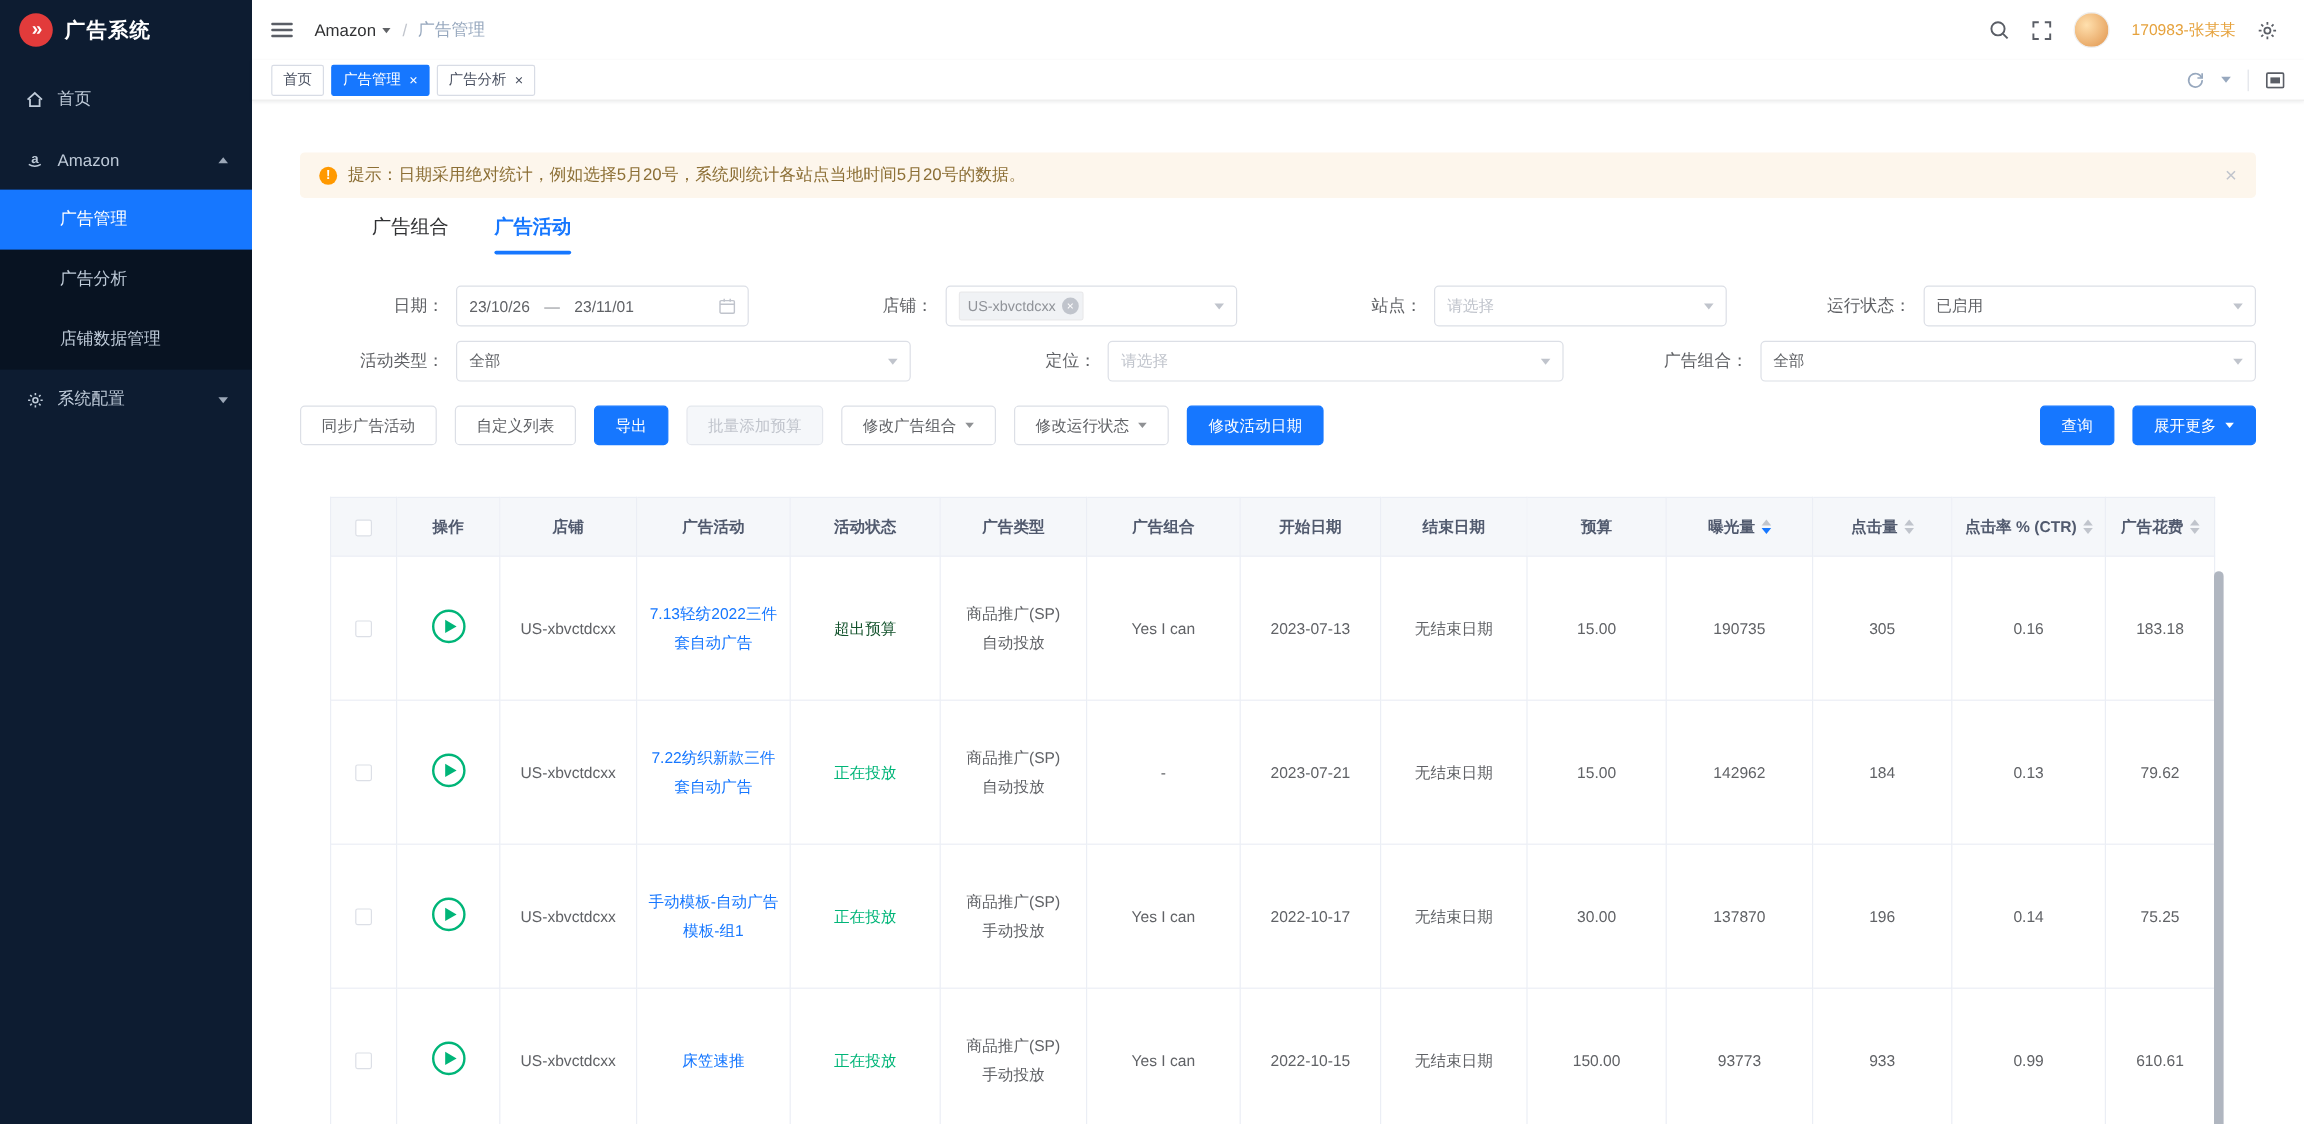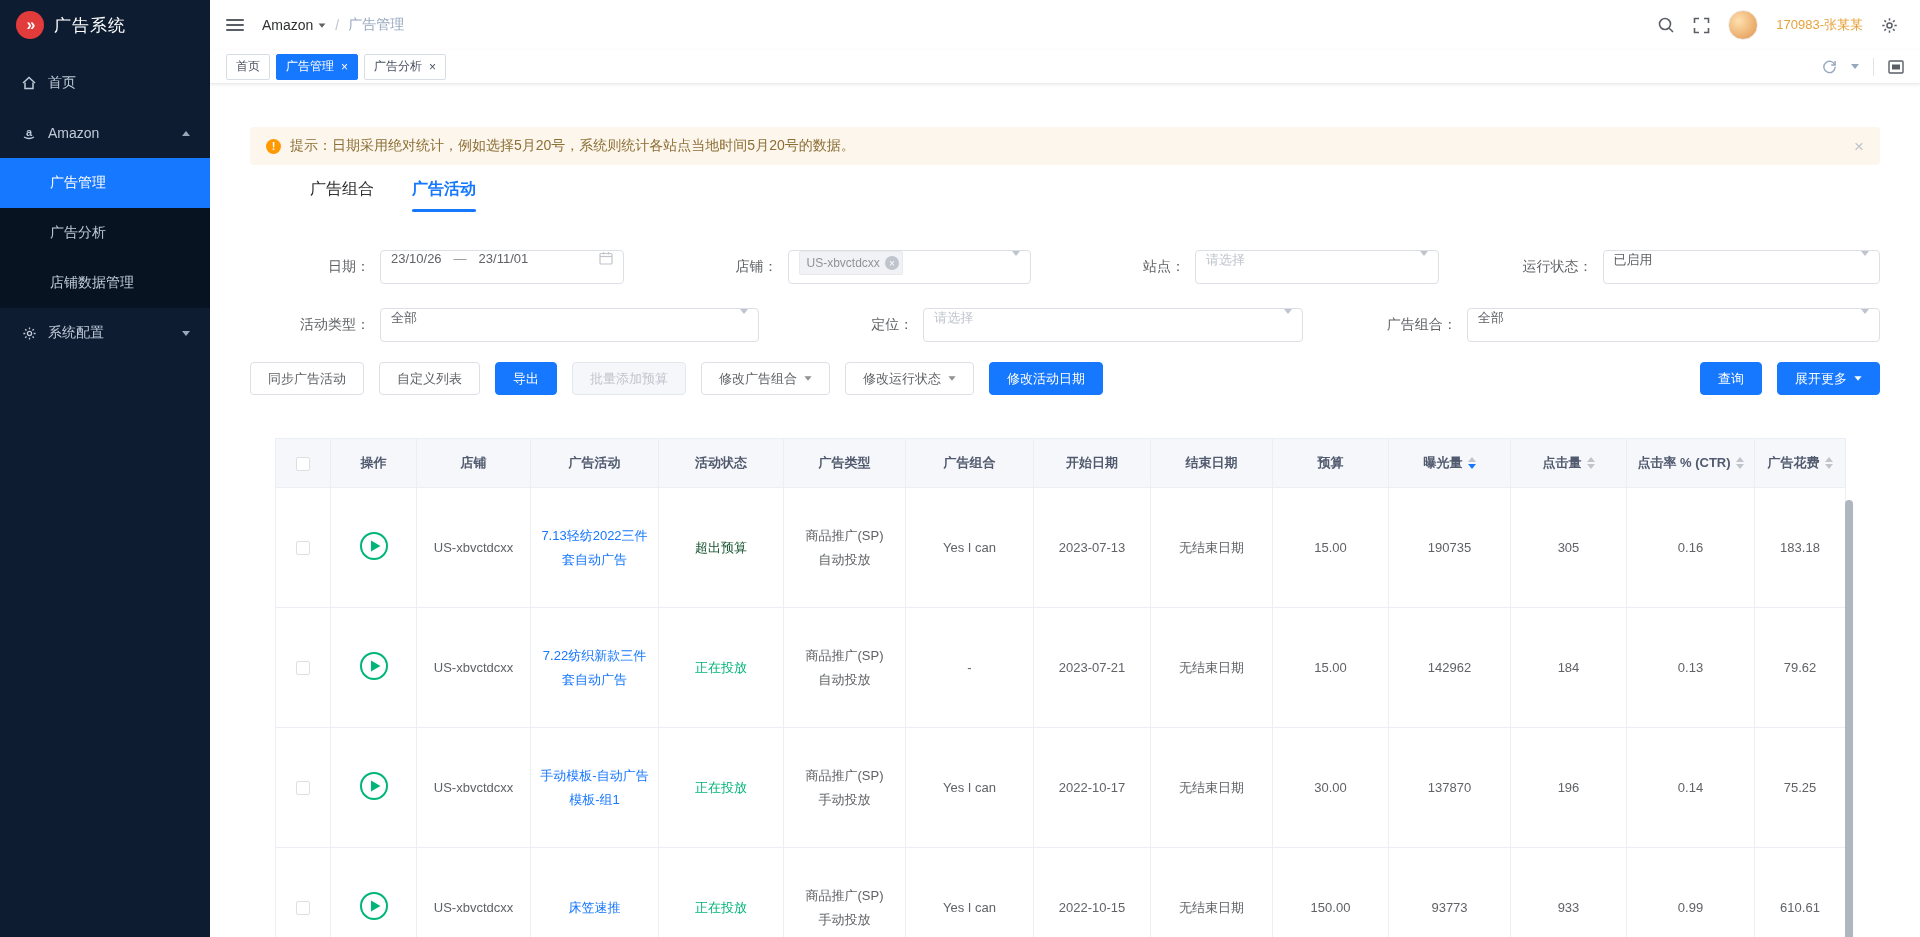--- a/index.html
+++ b/index.html
@@ -5,21 +5,21 @@
 <style>
   * { margin:0; padding:0; box-sizing:border-box; }
   html,body { width:1920px; height:937px; overflow:hidden; }
   body { font-family:"Liberation Sans","DejaVu Sans",sans-serif; background:#fff; color:#303133; font-size:14px; }
   .app { display:flex; width:100%; height:100%; }
 
   
   .sidebar { width:210px; background:#0d1c31; flex-shrink:0; display:flex; flex-direction:column; }
   .logo-row { height:50px; display:flex; align-items:center; gap:10px; padding-left:16px; flex-shrink:0; }
   .logo-badge { width:28px; height:28px; border-radius:50%; background:#e23b3b; color:#fff; font-size:16px; font-weight:bold; display:flex; align-items:center; justify-content:center; letter-spacing:-2px; }
-  .logo-title { color:#fff; font-size:17px; font-weight:normal; letter-spacing:1px; }
+  .logo-title { color:#fff; font-size:17px; font-weight:bold; letter-spacing:1px; }
   .menu { flex:1; margin-top:8px; }
   .menu-item { height:50px; display:flex; align-items:center; gap:10px; padding:0 20px; color:#bfcbd9; font-size:14px; cursor:pointer; }
   .menu-item .mi-icon { width:18px; display:flex; justify-content:center; }
   .menu-item .arrow { margin-left:auto; opacity:.8; }
   .submenu { background:#081322; }
   .submenu .menu-item { padding-left:50px; }
   .menu-item.active { background:#1677ff; color:#fff; }
   .tri-up { width:0; height:0; border-left:4px solid transparent; border-right:4px solid transparent; border-bottom:5px solid currentColor; }
   .tri-down { width:0; height:0; border-left:4px solid transparent; border-right:4px solid transparent; border-top:5px solid currentColor; }
 
@@ -57,23 +57,23 @@
 
   
   .view-tabs { margin-top:14px; display:flex; gap:38px; padding-left:60px; }
   .view-tab { font-size:16px; color:#303133; padding-bottom:12px; cursor:pointer; position:relative; }
   .view-tab.active { color:#1677ff; font-weight:bold; }
   .view-tab.active::after { content:''; position:absolute; left:0; right:0; bottom:0; height:3px; background:#1677ff; border-radius:2px; }
 
   
   .filter-form { margin-top:26px; display:flex; flex-direction:column; gap:12px; }
   .filter-row { display:flex; }
-  .filter-field { display:flex; align-items:center; flex:1; min-width:0;margin-top:12px; }
+  .filter-field { display:flex; align-items:center; flex:1; min-width:0; }
   .f-label { width:130px; text-align:right; font-size:14px; color:#606266; padding-right:10px; flex-shrink:0; }
-  .f-control { flex:1; height:34px; border:1px solid #dcdfe6; border-radius:4px; display:flex; padding:0 10px; font-size:13px; color:#606266; background:#fff; margin-right:34px; position:relative; cursor:pointer; }
+  .f-control { flex:1; height:34px; border:1px solid #dcdfe6; border-radius:4px; display:flex; align-items:center; padding:0 10px; font-size:13px; color:#606266; background:#fff; margin-right:34px; position:relative; cursor:pointer; }
   .filter-field:last-child .f-control { margin-right:0; }
   .placeholder { color:#c0c4cc; }
   .select-caret { margin-left:auto; border-top-color:#c0c4cc !important; flex-shrink:0; }
   .date-sep { margin:0 12px; color:#909399; }
   .cal-icon { margin-left:auto; display:flex; }
   .sel-tag { background:#f0f2f5; border:1px solid #e9e9eb; border-radius:2px; padding:0 3px 0 7px; height:24px; display:inline-flex; align-items:center; gap:5px; color:#909399; font-size:12px; }
   .sel-tag-close { width:14px; height:14px; border-radius:50%; background:#c0c4cc; color:#fff; font-size:10px; display:flex; align-items:center; justify-content:center; cursor:pointer; }
   .ipt { border:none; outline:none; width:100%; font-size:13px; color:#606266; font-family:inherit; background:transparent; }
   .ipt::placeholder { color:#c0c4cc; }
 

